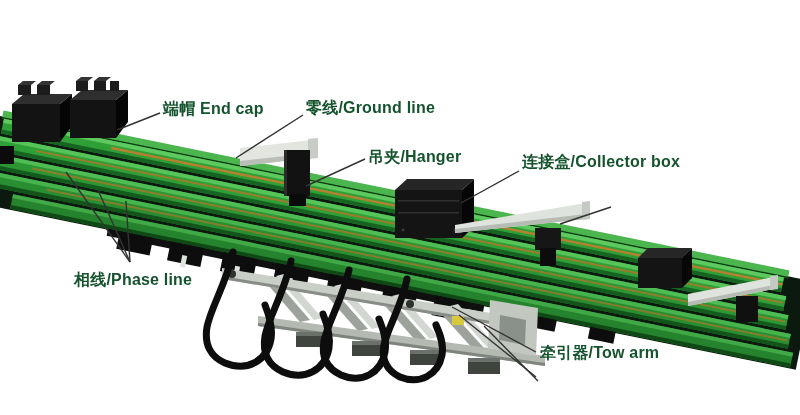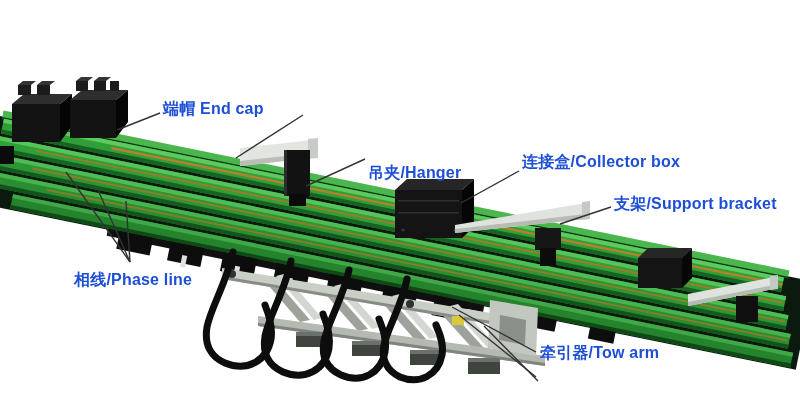--- a/index.html
+++ b/index.html
@@ -2,21 +2,21 @@
 <html><head>
 <meta charset="utf-8">
 <style>
   html,body{margin:0;padding:0;background:#ffffff;}
   .stage{
     position:relative;width:800px;height:415px;background:#ffffff;
     overflow:hidden;font-family:"Liberation Sans","DejaVu Sans",sans-serif;
   }
   .stage svg{position:absolute;left:0;top:0;}
   .lbl{
-    position:absolute;font-size:16px;font-weight:600;color:#1d4ed8;
+    position:absolute;font-size:16px;font-weight:600;color:#14532d;
     letter-spacing:.2px;white-space:nowrap;line-height:1.15;
     font-family:"Liberation Sans","DejaVu Sans",sans-serif;
   }
 </style>
 </head>
 <body>
 
 <div class="stage">
 
 <svg width="800" height="415" viewBox="0 0 800 415" aria-hidden="true">
@@ -204,19 +204,19 @@
     <line x1="130" y1="262" x2="66" y2="172"></line>
     <line x1="130" y1="262" x2="98" y2="190"></line>
     <line x1="130" y1="262" x2="126" y2="201"></line>
     <line x1="536" y1="352" x2="452" y2="307"></line>
     <line x1="536" y1="377" x2="459" y2="315"></line>
     <line x1="538" y1="381" x2="484" y2="326"></line>
   </g>
 </svg>
 
   <div class="lbl" style="left:163px;top:100px">端帽 End cap</div>
-  <div class="lbl" style="left:368px;top:164px">吊夹/Hanger</div>
+  <div class="lbl" style="left:306px;top:99px">零线/Ground line</div>
+  <div class="lbl" style="left:368px;top:148px">吊夹/Hanger</div>
   <div class="lbl" style="left:522px;top:153px">连接盒/Collector box</div>
-  <div class="lbl" style="left:614px;top:195px">支架/Support bracket</div>
   <div class="lbl" style="left:540px;top:344px">牵引器/Tow arm</div>
   <div class="lbl" style="left:74px;top:271px">相线/Phase line</div>
 
 </div>
 
 </body></html>

